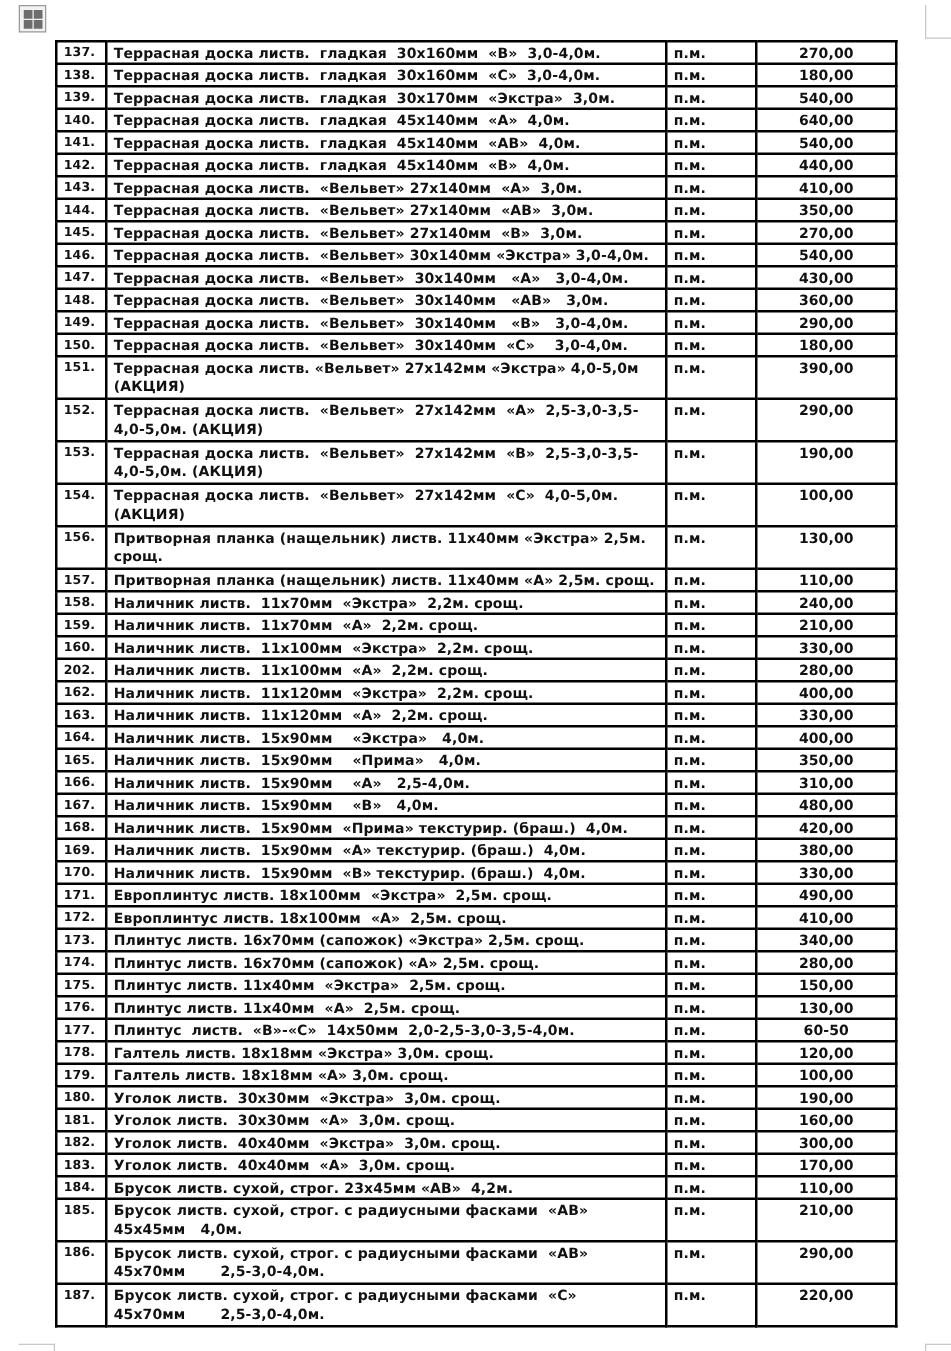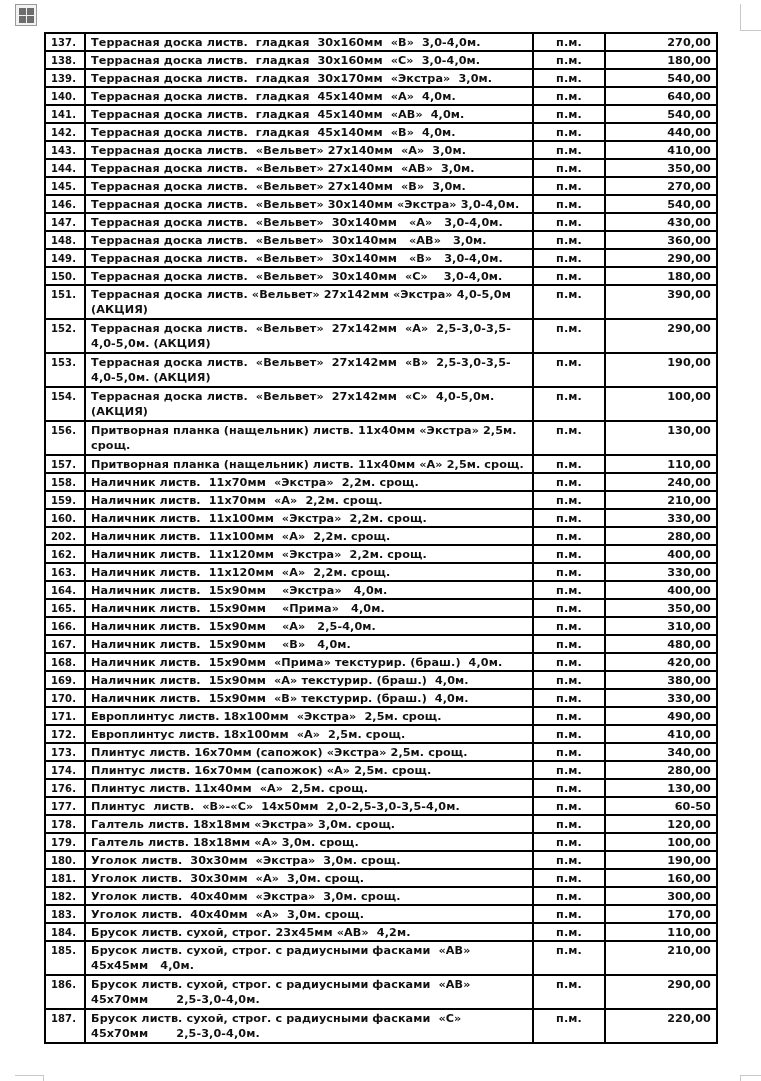--- a/index.html
+++ b/index.html
@@ -14,22 +14,22 @@
   .corner.bl2 { left: 43px; top: 1075px; width: 0; height: 6px; border-left-width: 1px; }
   .corner.br { left: 740px; top: 1075px; width: 21px; height: 6px; border-top-width: 1px; border-left-width: 1px; }
 
   table.price { position: absolute; left: 44px; top: 32px; border-collapse: collapse;
                 table-layout: fixed; width: 674px; }
   table.price td { border: 2px solid #000; padding: 0 5px; font-size: 11.2px; font-weight: bold;
                    color: #111; vertical-align: top; line-height: 15px; letter-spacing: 0.1px; }
   table.price tr { height: 17.4px; }
   td.num { width: 30px; font-size: 10px !important; padding: 0 3px 0 5px !important; }
   td.name { width: 436px; }
-  td.unit { width: 60px; text-align: center; }
-  td.price-cell { width: 100px; text-align: right; }
+  td.unit { width: 60px; }
+  td.price-cell { width: 100px; text-align: center; }
   td.name span, td.unit span, td.price-cell span, td.num span { white-space: pre-wrap; display: block; padding-top: 1px; }
   tr.two td { padding-bottom: 1px; }
 </style>
 </head>
 <body>
 
 <div class="table-handle">
   <div class="q" style="left:3px;top:3px"></div>
   <div class="q" style="left:11px;top:3px"></div>
   <div class="q" style="left:3px;top:11px"></div>
@@ -596,20 +596,34 @@
           <span>Плинтус листв. 16х70мм (сапожок) «А» 2,5м. срощ.</span>
         </td>
     <td class="unit">
           <span>п.м.</span>
         </td>
     <td class="price-cell">
           <span>280,00</span>
         </td>
   </tr>
 
+  <tr>
+    <td class="num">
+          <span>175.</span>
+        </td>
+    <td class="name">
+          <span>Плинтус листв. 11х40мм  «Экстра»  2,5м. срощ.</span>
+        </td>
+    <td class="unit">
+          <span>п.м.</span>
+        </td>
+    <td class="price-cell">
+          <span>150,00</span>
+        </td>
+  </tr>
 
   <tr>
     <td class="num">
           <span>176.</span>
         </td>
     <td class="name">
           <span>Плинтус листв. 11х40мм  «А»  2,5м. срощ.</span>
         </td>
     <td class="unit">
           <span>п.м.</span>

